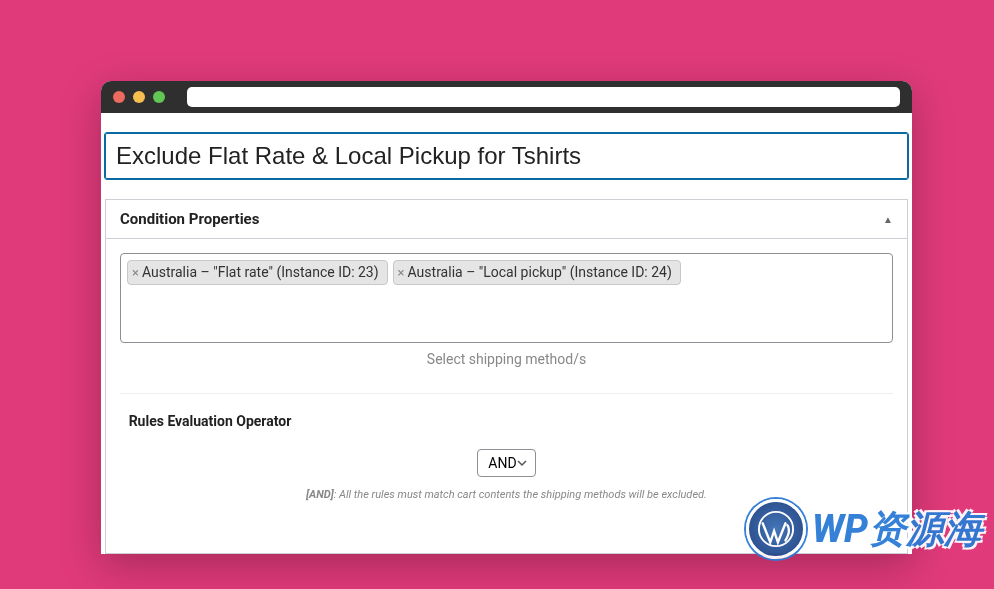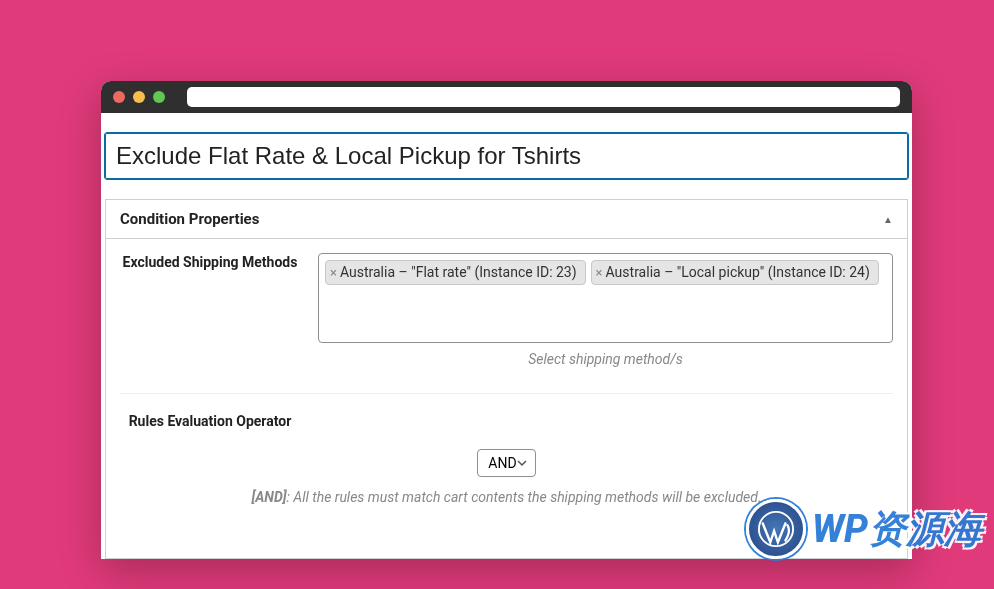--- a/index.html
+++ b/index.html
@@ -108,37 +108,36 @@
     gap: 3px;
     line-height: 1.35;
   }
   .tag-x {
     color: #888;
     font-size: 13px;
     cursor: pointer;
   }
   .help-text {
     color: #888;
-    font-style: italic;
     font-size: 14px;
     margin-top: 8px;
   }
   .select-wrap {
     display: inline-flex;
     align-items: center;
     border: 1px solid #8c8f94;
     border-radius: 4px;
     padding: 5px 8px 5px 10px;
     background: #fff;
     font-size: 14px;
     cursor: pointer;
   }
   .chev { width: 10px; height: 10px; }
   .desc-line {
-    font-size: 14px;
+    font-size: 11px;
     color: #888;
     font-style: italic;
     margin-top: 10px;
     line-height: 1.5;
   }
   .desc-line strong { font-weight: 700; font-style: italic; }
   .collapse-icon { font-size: 10px; color: #666; }
   .watermark {
     position: absolute;
     right: 12px;
@@ -183,21 +182,20 @@
 
     <div class="panel">
       <div class="panel-header">
         <span>Condition Properties</span>
         <span class="collapse-icon">▲</span>
       </div>
 
       <div class="panel-body">
 
         <div class="field-row">
-          <div class="field-label">Excluded Shipping Methods</div>
           <div class="field-value">
             <div class="multi-box">
               <span class="tag">
                 <span class="tag-x">×</span>
                 <span>Australia – "Flat rate" (Instance ID: 23)</span>
               </span>
               <span class="tag">
                 <span class="tag-x">×</span>
                 <span>Australia – "Local pickup" (Instance ID: 24)</span>
               </span>

